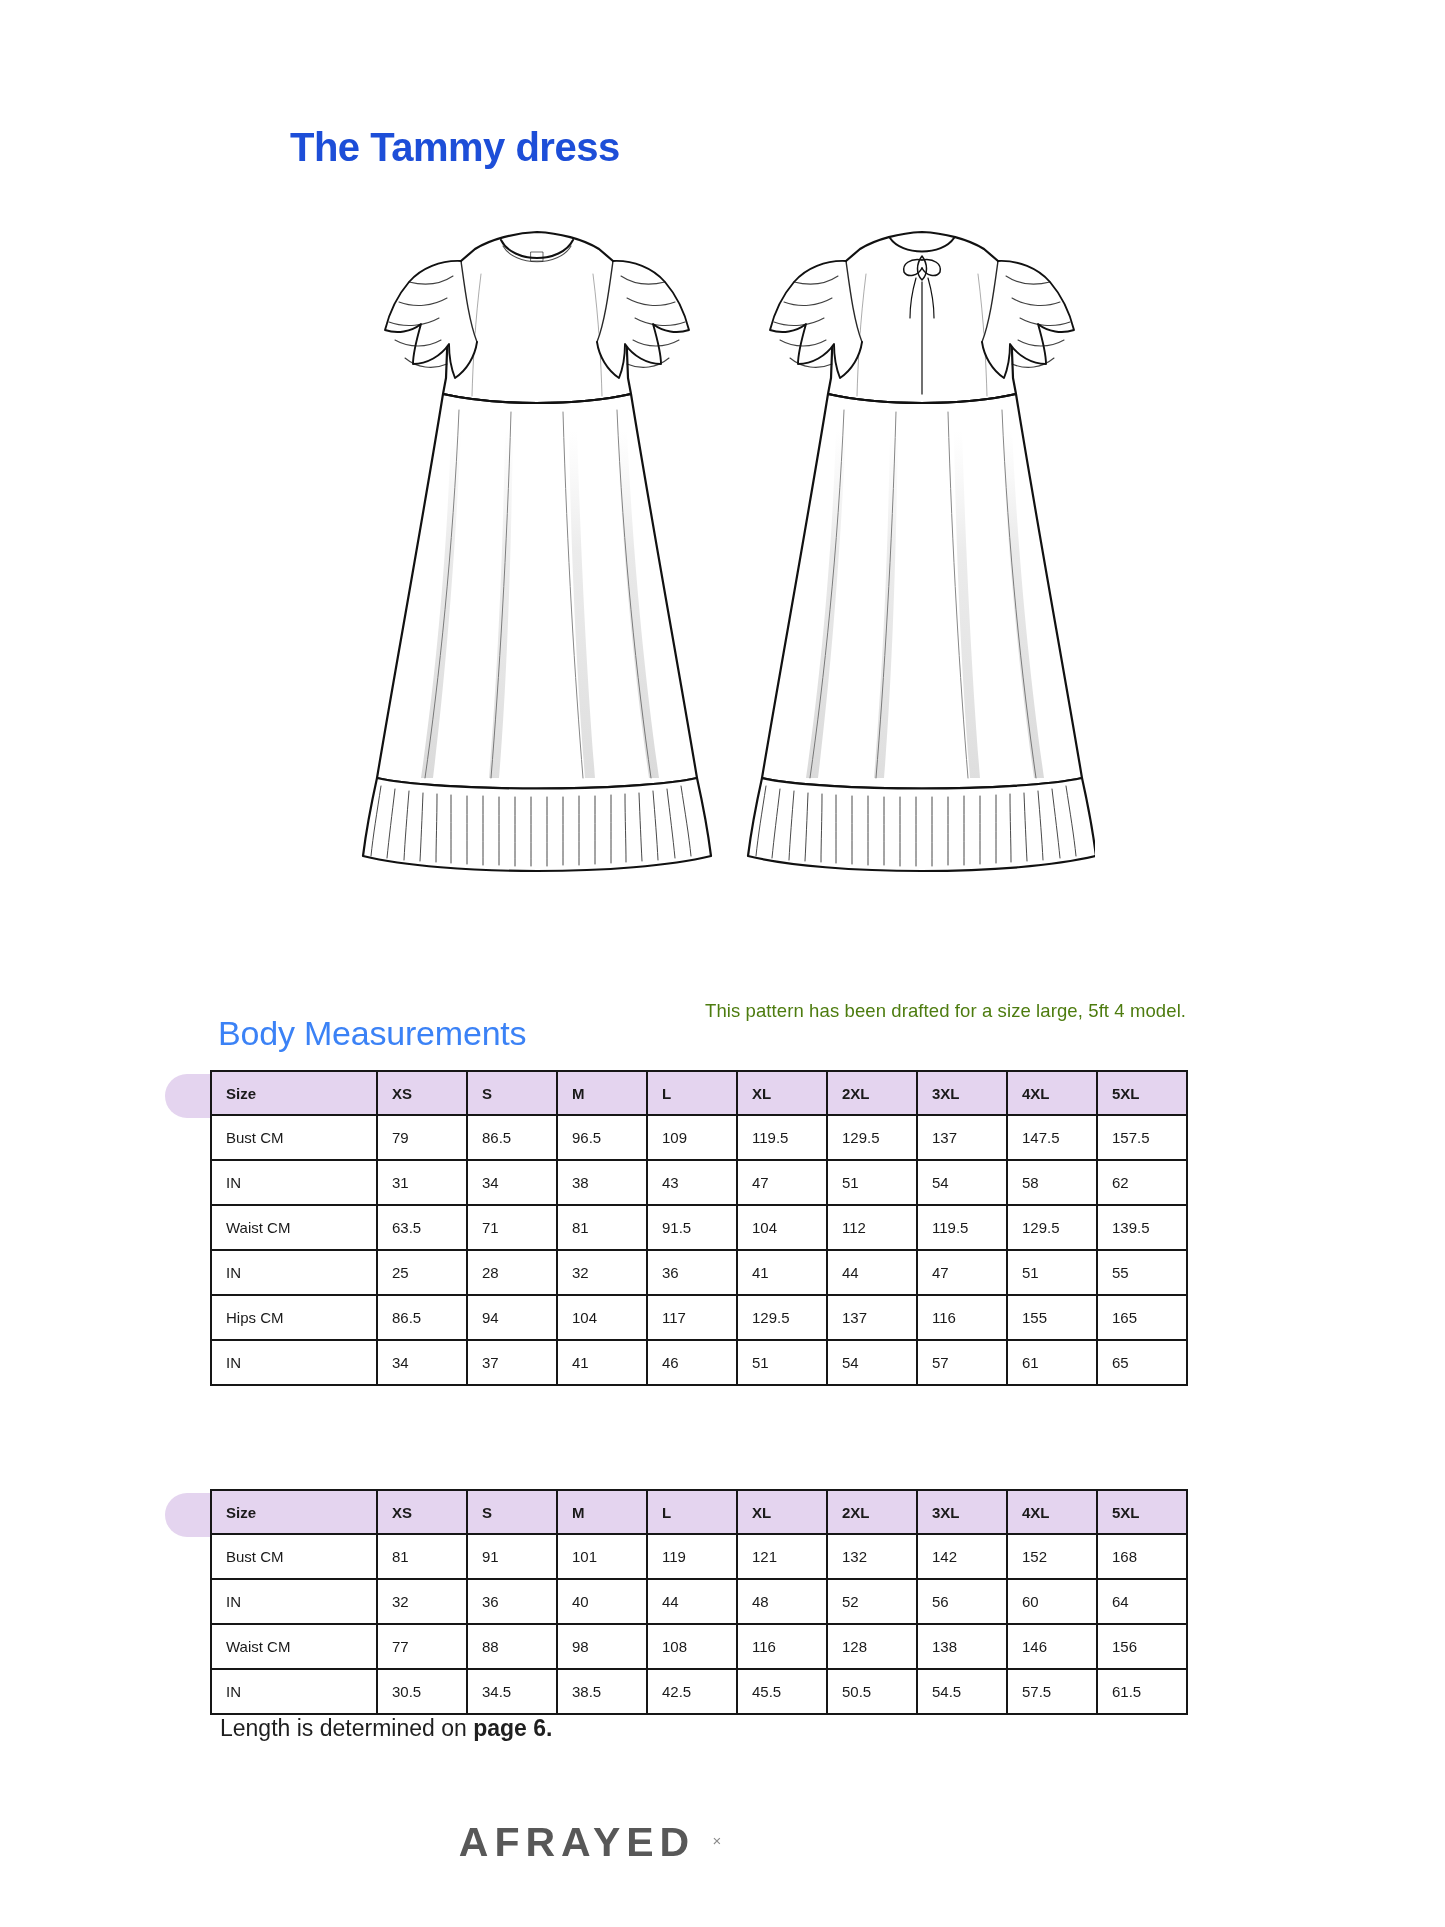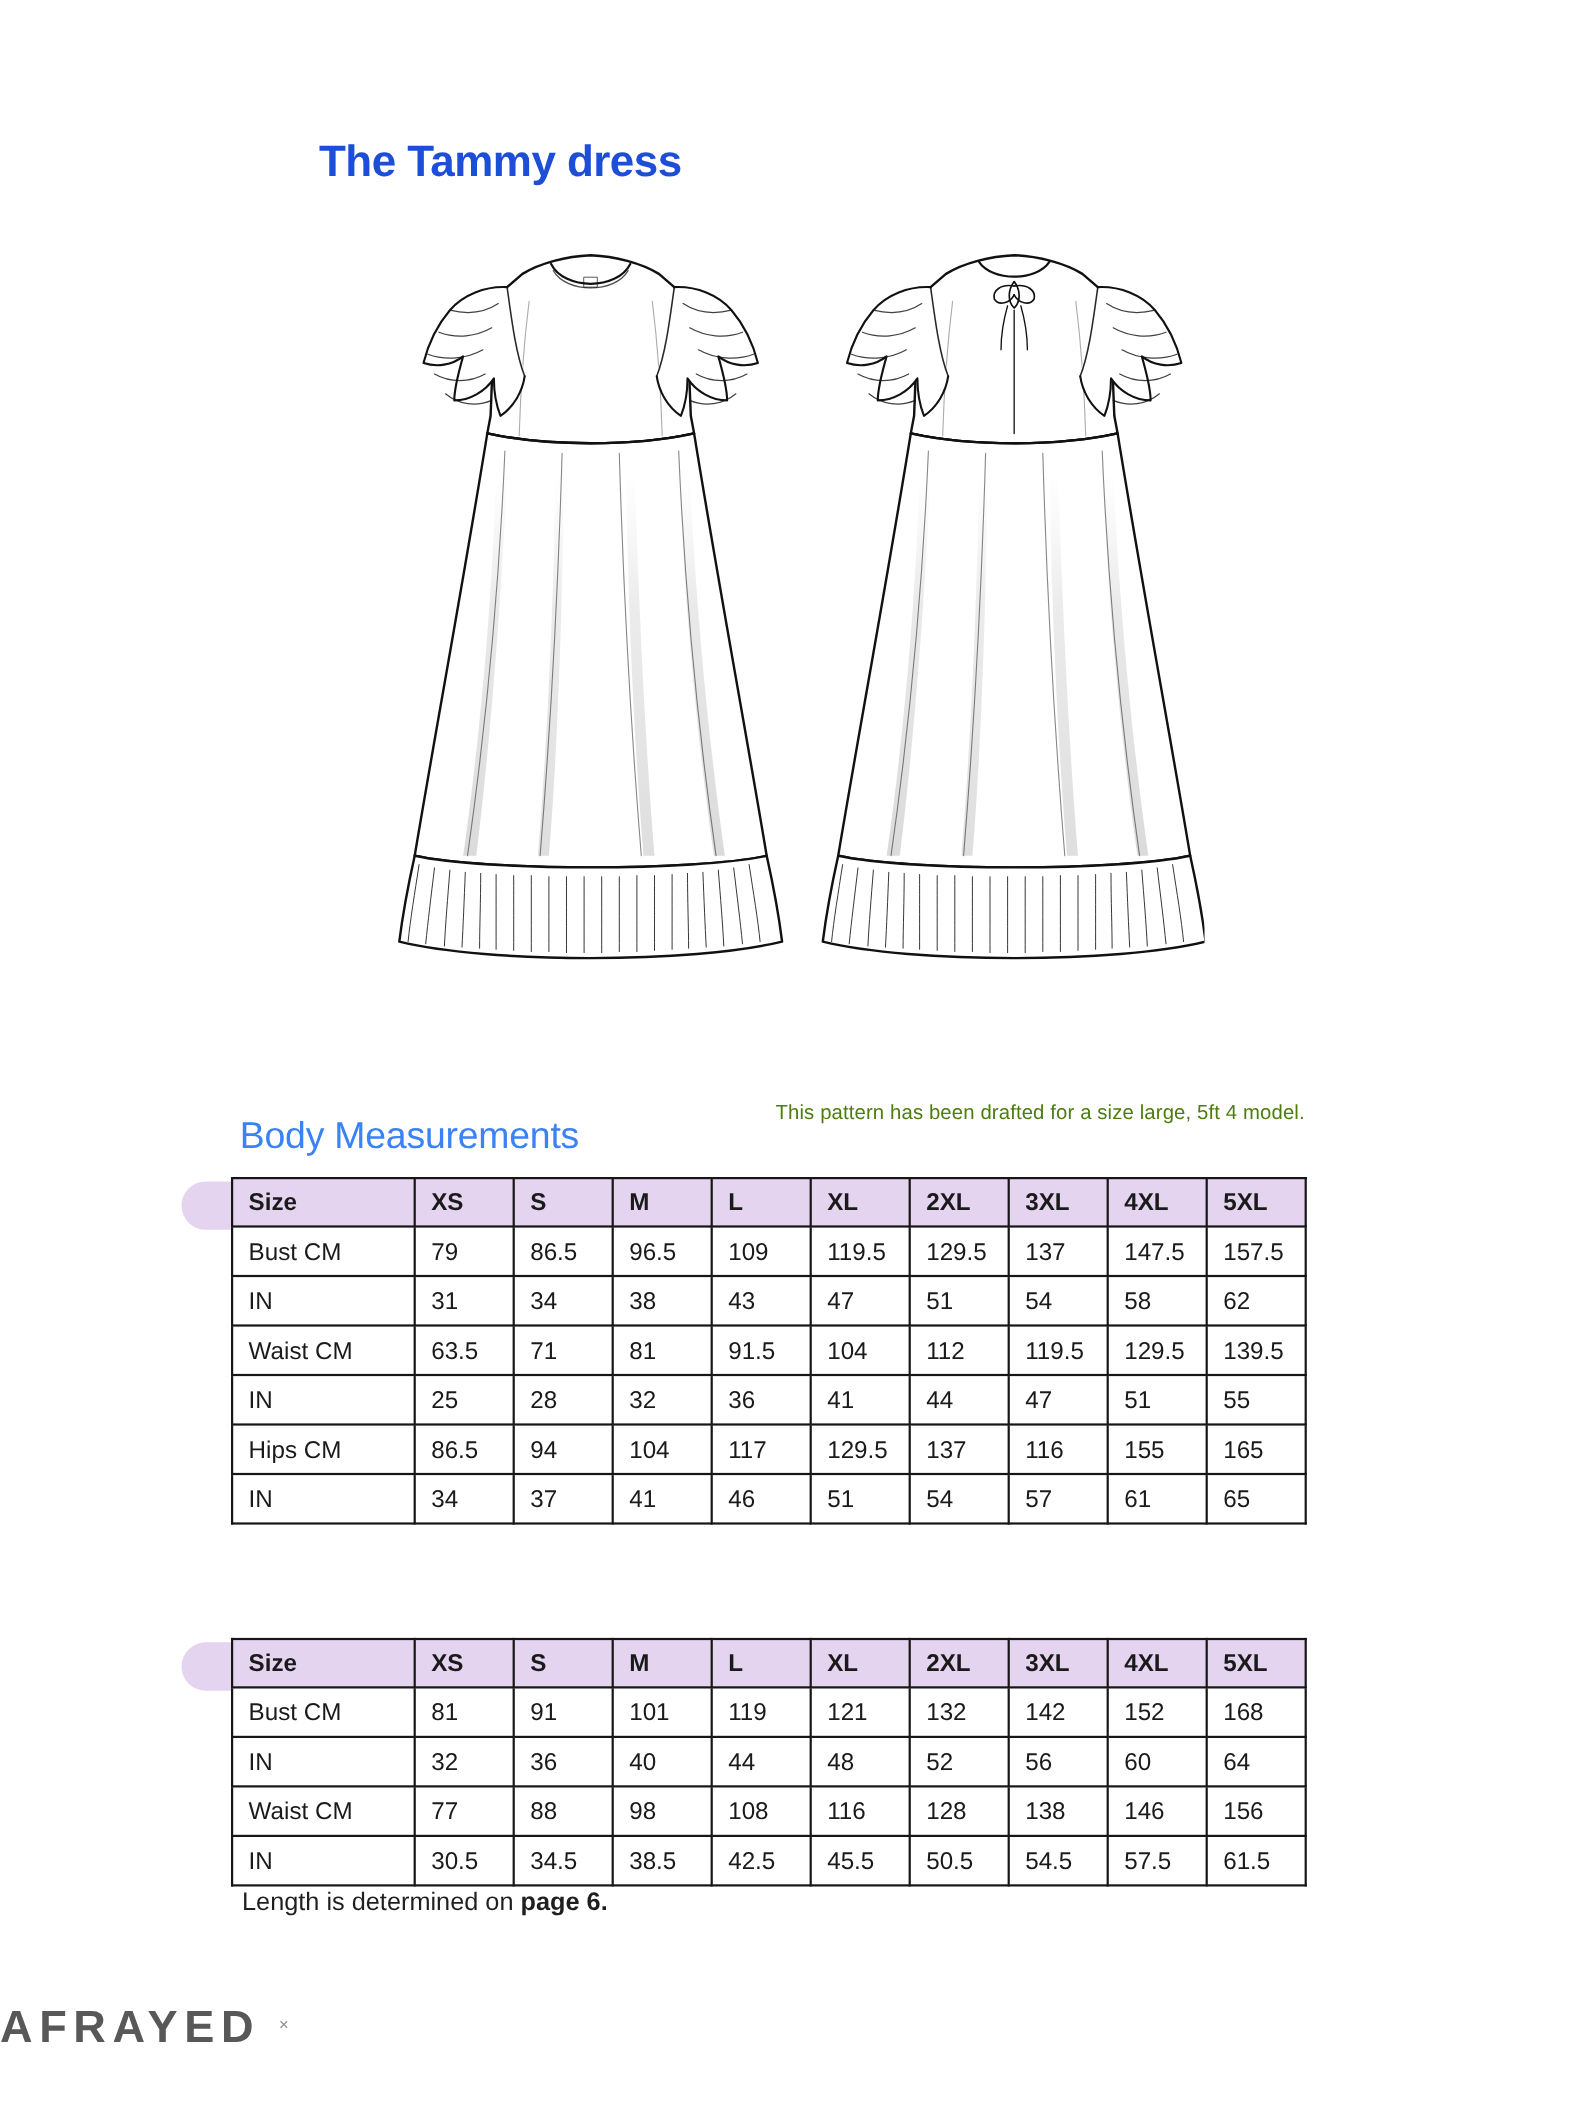--- a/index.html
+++ b/index.html
@@ -67,21 +67,21 @@
   #heading-finished { left: 218px; top: 1432px; }
 
   
   .table-wrap { position: absolute; }
   #table-body-wrap     { left: 210px; top: 1070px; }
   #table-finished-wrap { left: 210px; top: 1489px; }
 
   table.size-table {
     border-collapse: collapse;
     table-layout: fixed;
-    font-size: 22px;
+    font-size: 15px;
     position: relative;
     z-index: 2;
   }
   table.size-table th,
   table.size-table td {
     border: 2px solid #161616;
     height: 45px;
     padding: 0 14px;
     text-align: left;
     vertical-align: middle;
@@ -123,20 +123,21 @@
     white-space: nowrap;
   }
   .length-note b { font-weight: 700; }
 
   
   .footer-logo {
     position: absolute;
     left: 0;
     top: 1822px;
     width: 1154px;
+    text-align: center;
   }
   .logo-main {
     font-size: 41px;
     font-weight: 700;
     letter-spacing: 6px;
     color: #585858;
     line-height: 1;
     position: relative;
     display: inline-block;
   }

